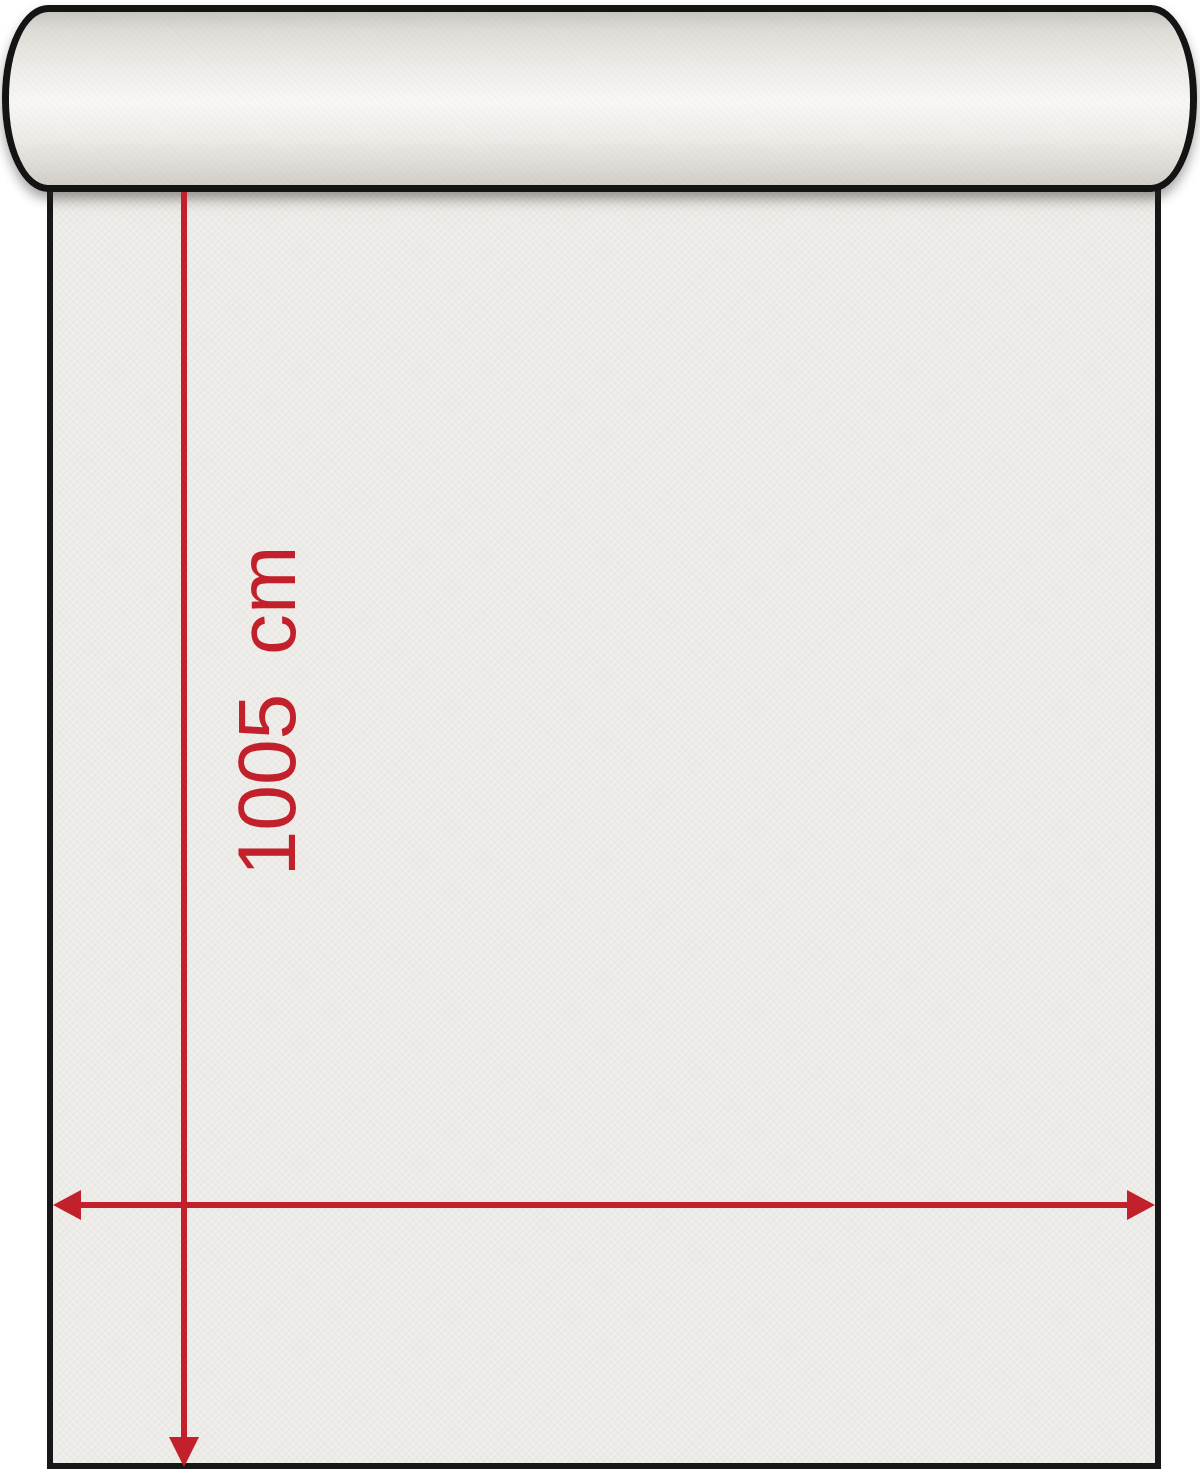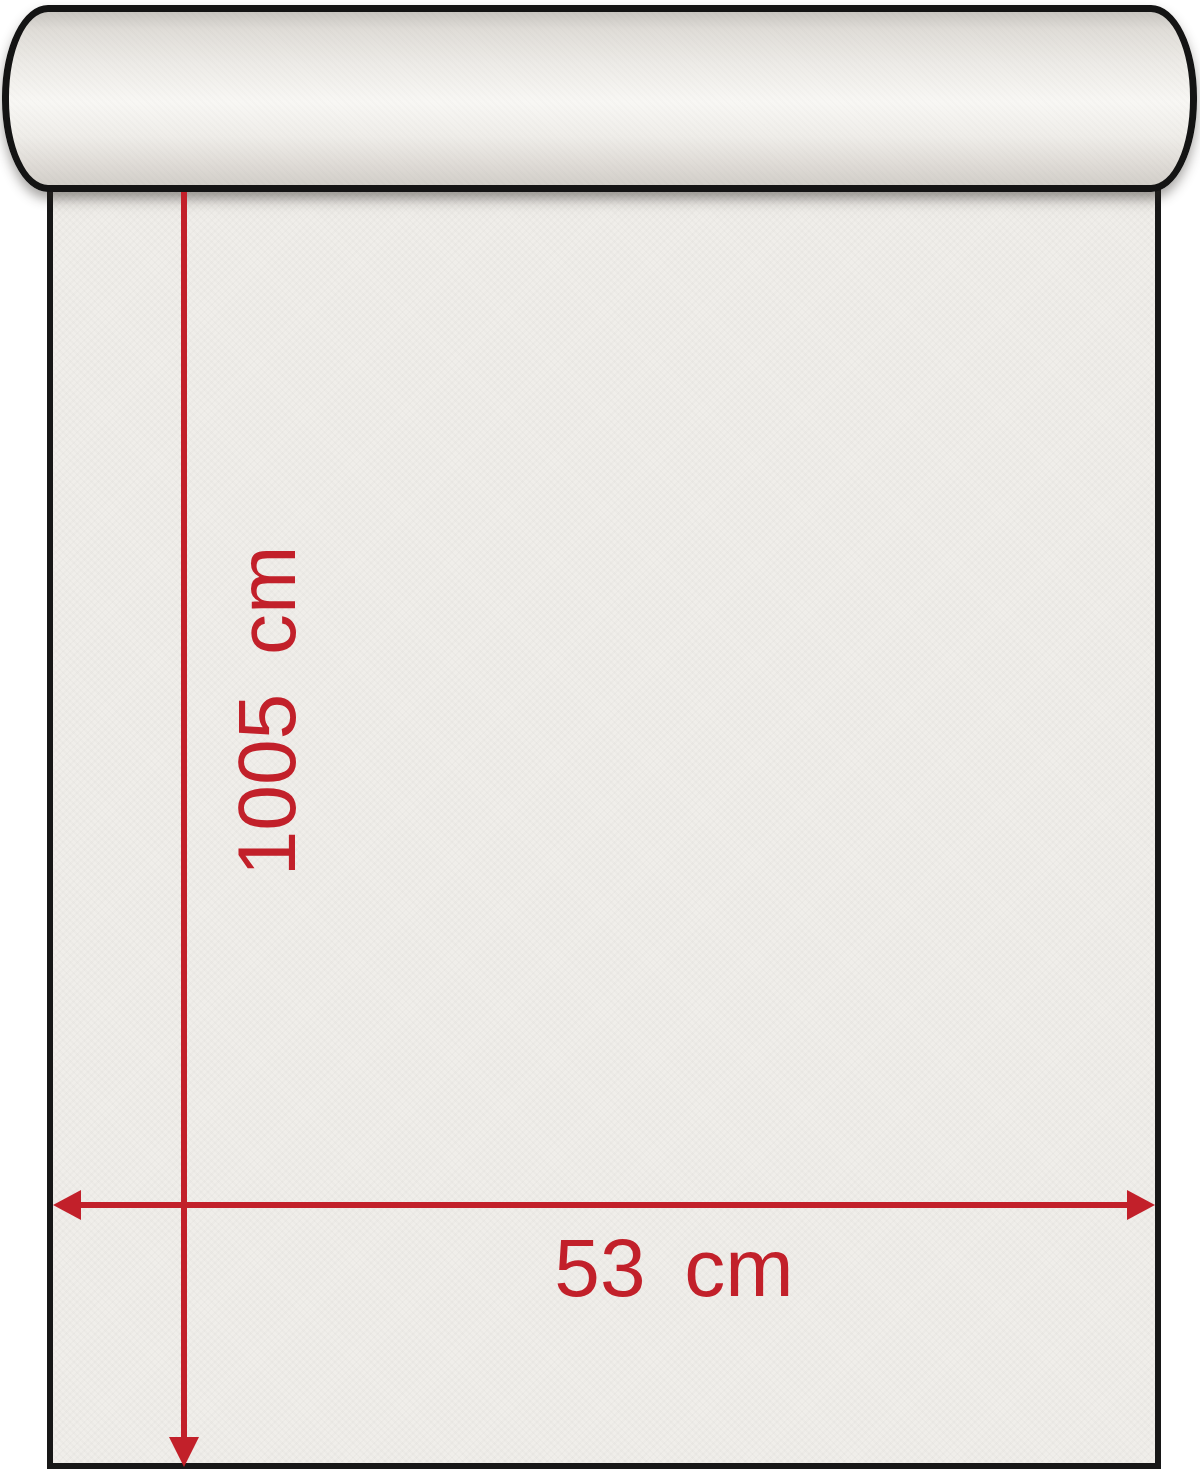--- a/index.html
+++ b/index.html
@@ -137,15 +137,14 @@
 
   <div class="roll"></div>
 
   <div class="dim-line-vertical"></div>
   <div class="arrow-down"></div>
   <div class="label label-height">1005 cm</div>
 
   <div class="dim-line-horizontal"></div>
   <div class="arrow-left"></div>
   <div class="arrow-right"></div>
-  <div class="label label-width">53 cm</div>
 
 </div>
 
 </body></html>

